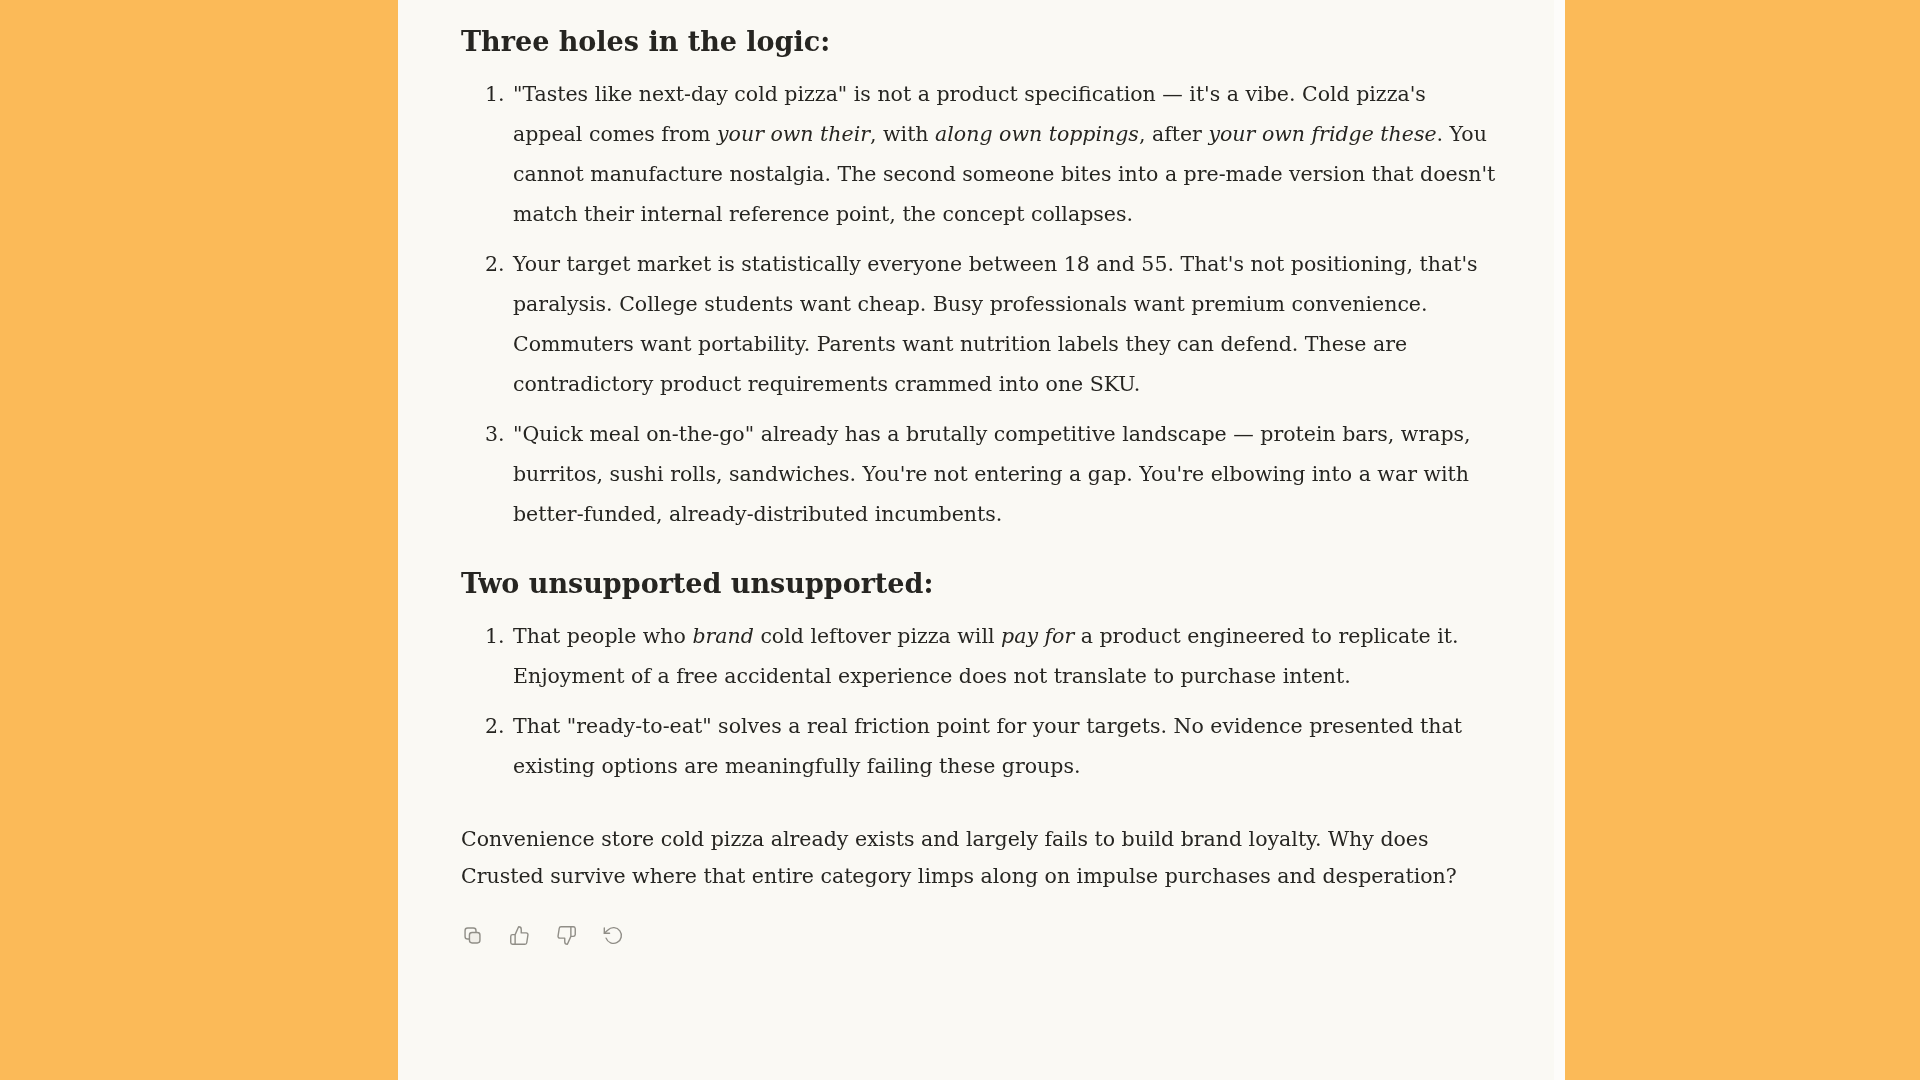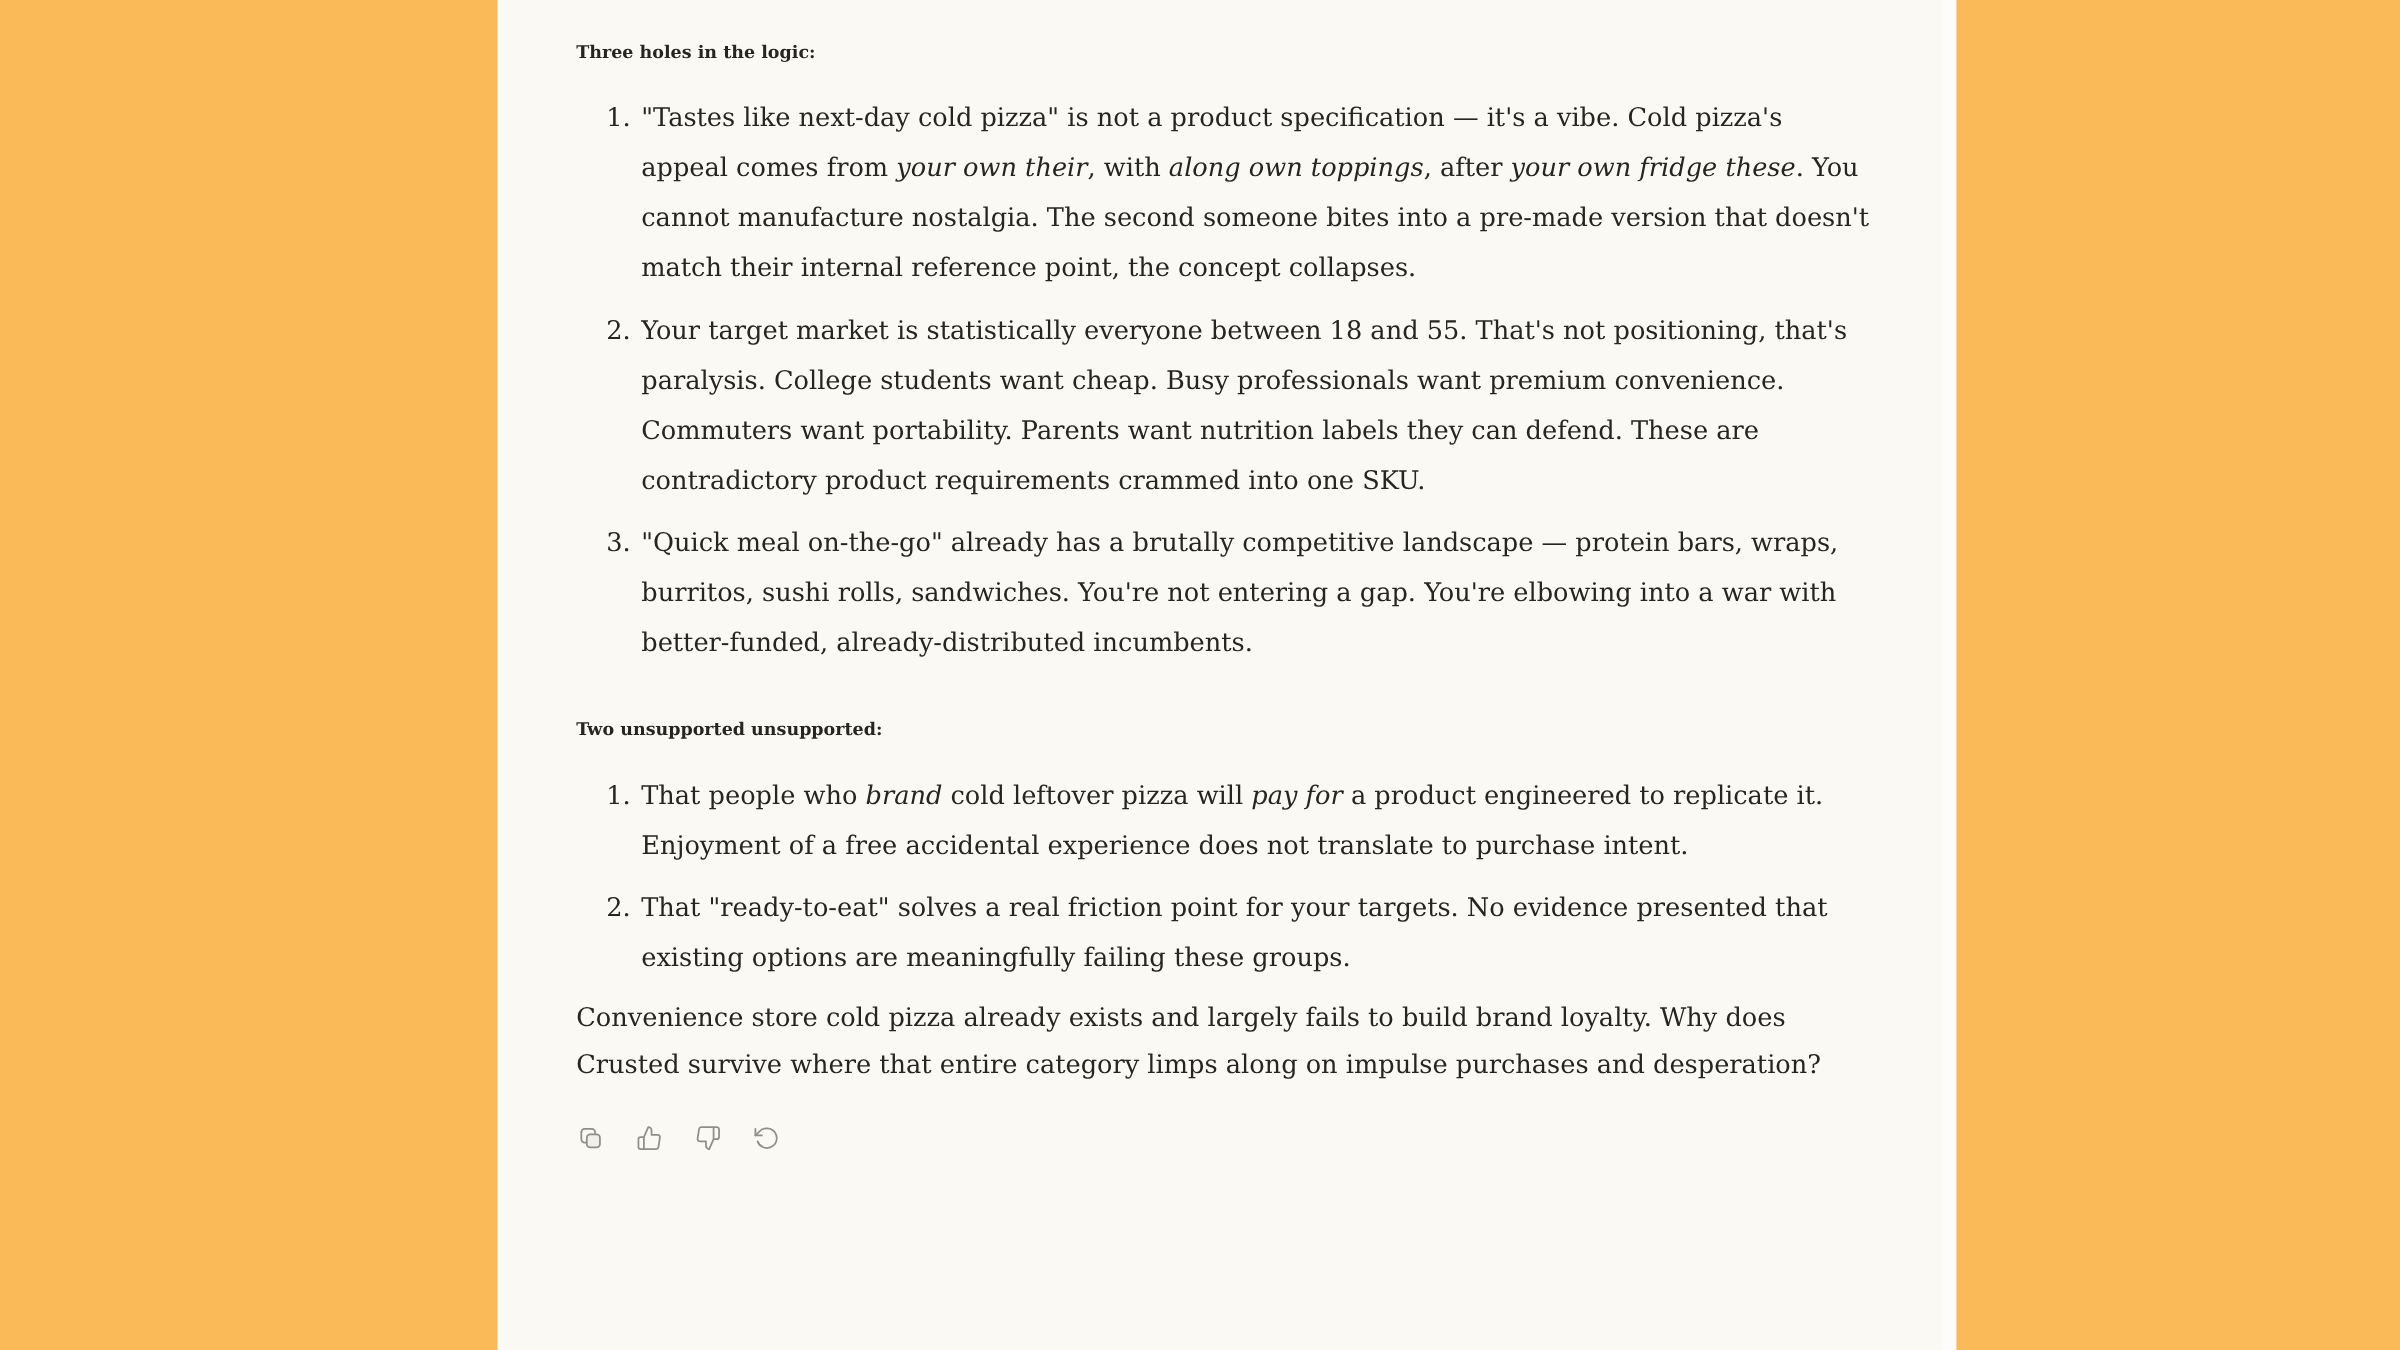--- a/index.html
+++ b/index.html
@@ -33,39 +33,39 @@
   .message {
     position: absolute;
     left: 63px;
     top: 28px;
     width: 1036px;
     color: #262521;
     font-size: 20.5px;
   }
   .msg-heading {
     font-weight: bold;
-    font-size: 14px;
+    font-size: 27px;
     line-height: 28px;
     margin: 36px 0 18px 0;
   }
   .msg-heading:first-child { margin-top: 0; }
   ol.msg-list {
     margin: 0 0 10px 0;
     padding-left: 50px;
     list-style: decimal;
   }
   ol.msg-list li {
     line-height: 40px;
     margin-bottom: 10px;
     padding-left: 2px;
   }
   ol.msg-list li::marker { color: #262521; }
   .msg-paragraph {
     line-height: 37px;
-    margin-top: 10px;
+    margin-top: 35px;
   }
   em { font-style: italic; }
   .action-row {
     display: flex;
     align-items: center;
     gap: 19px;
     margin-top: 26px;
     margin-left: -3px;
   }
   .action-btn {

